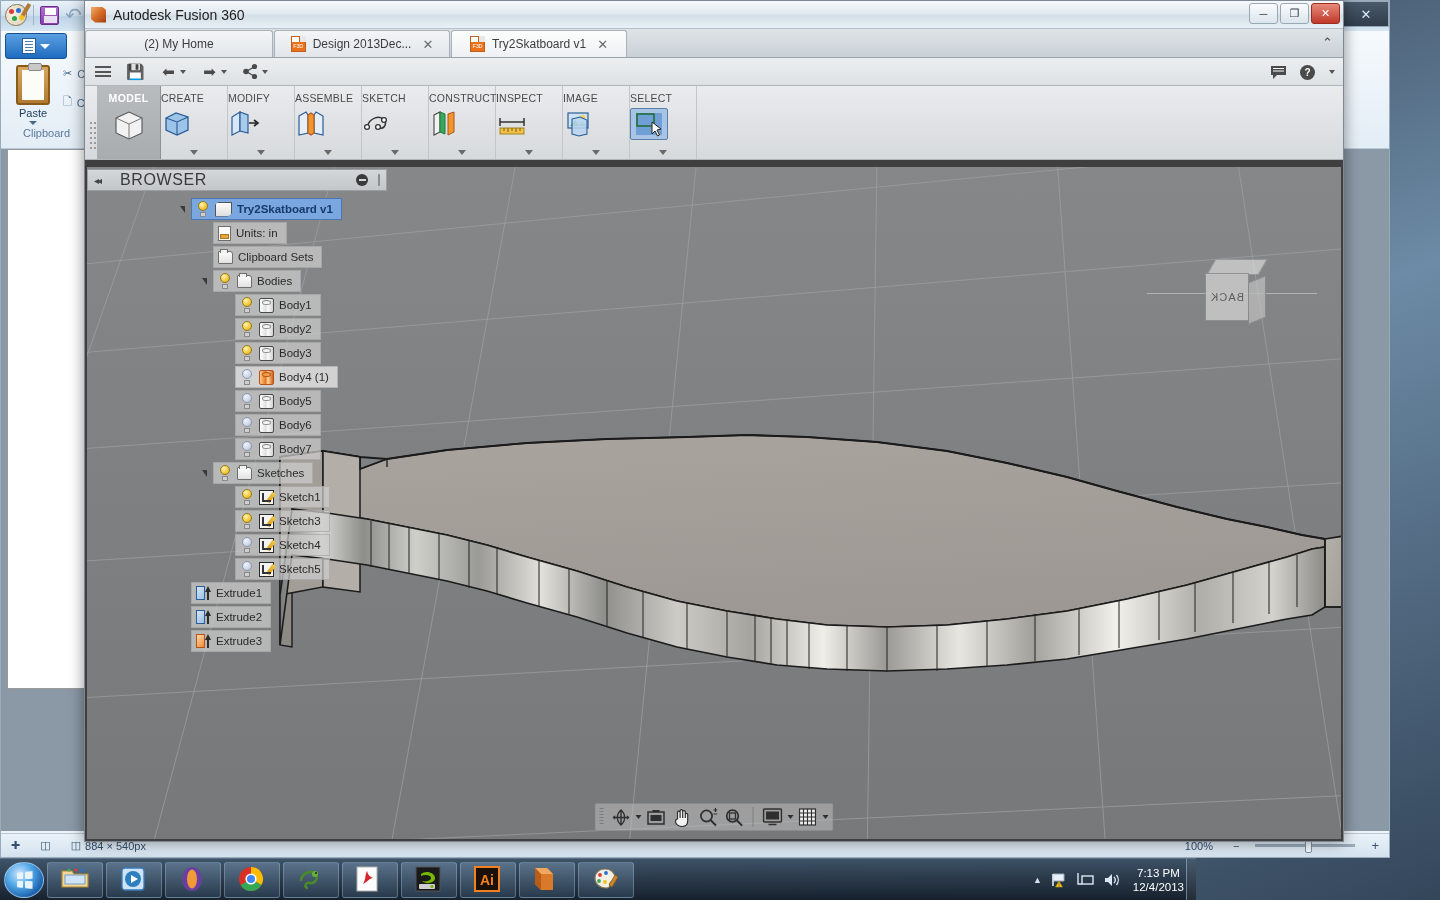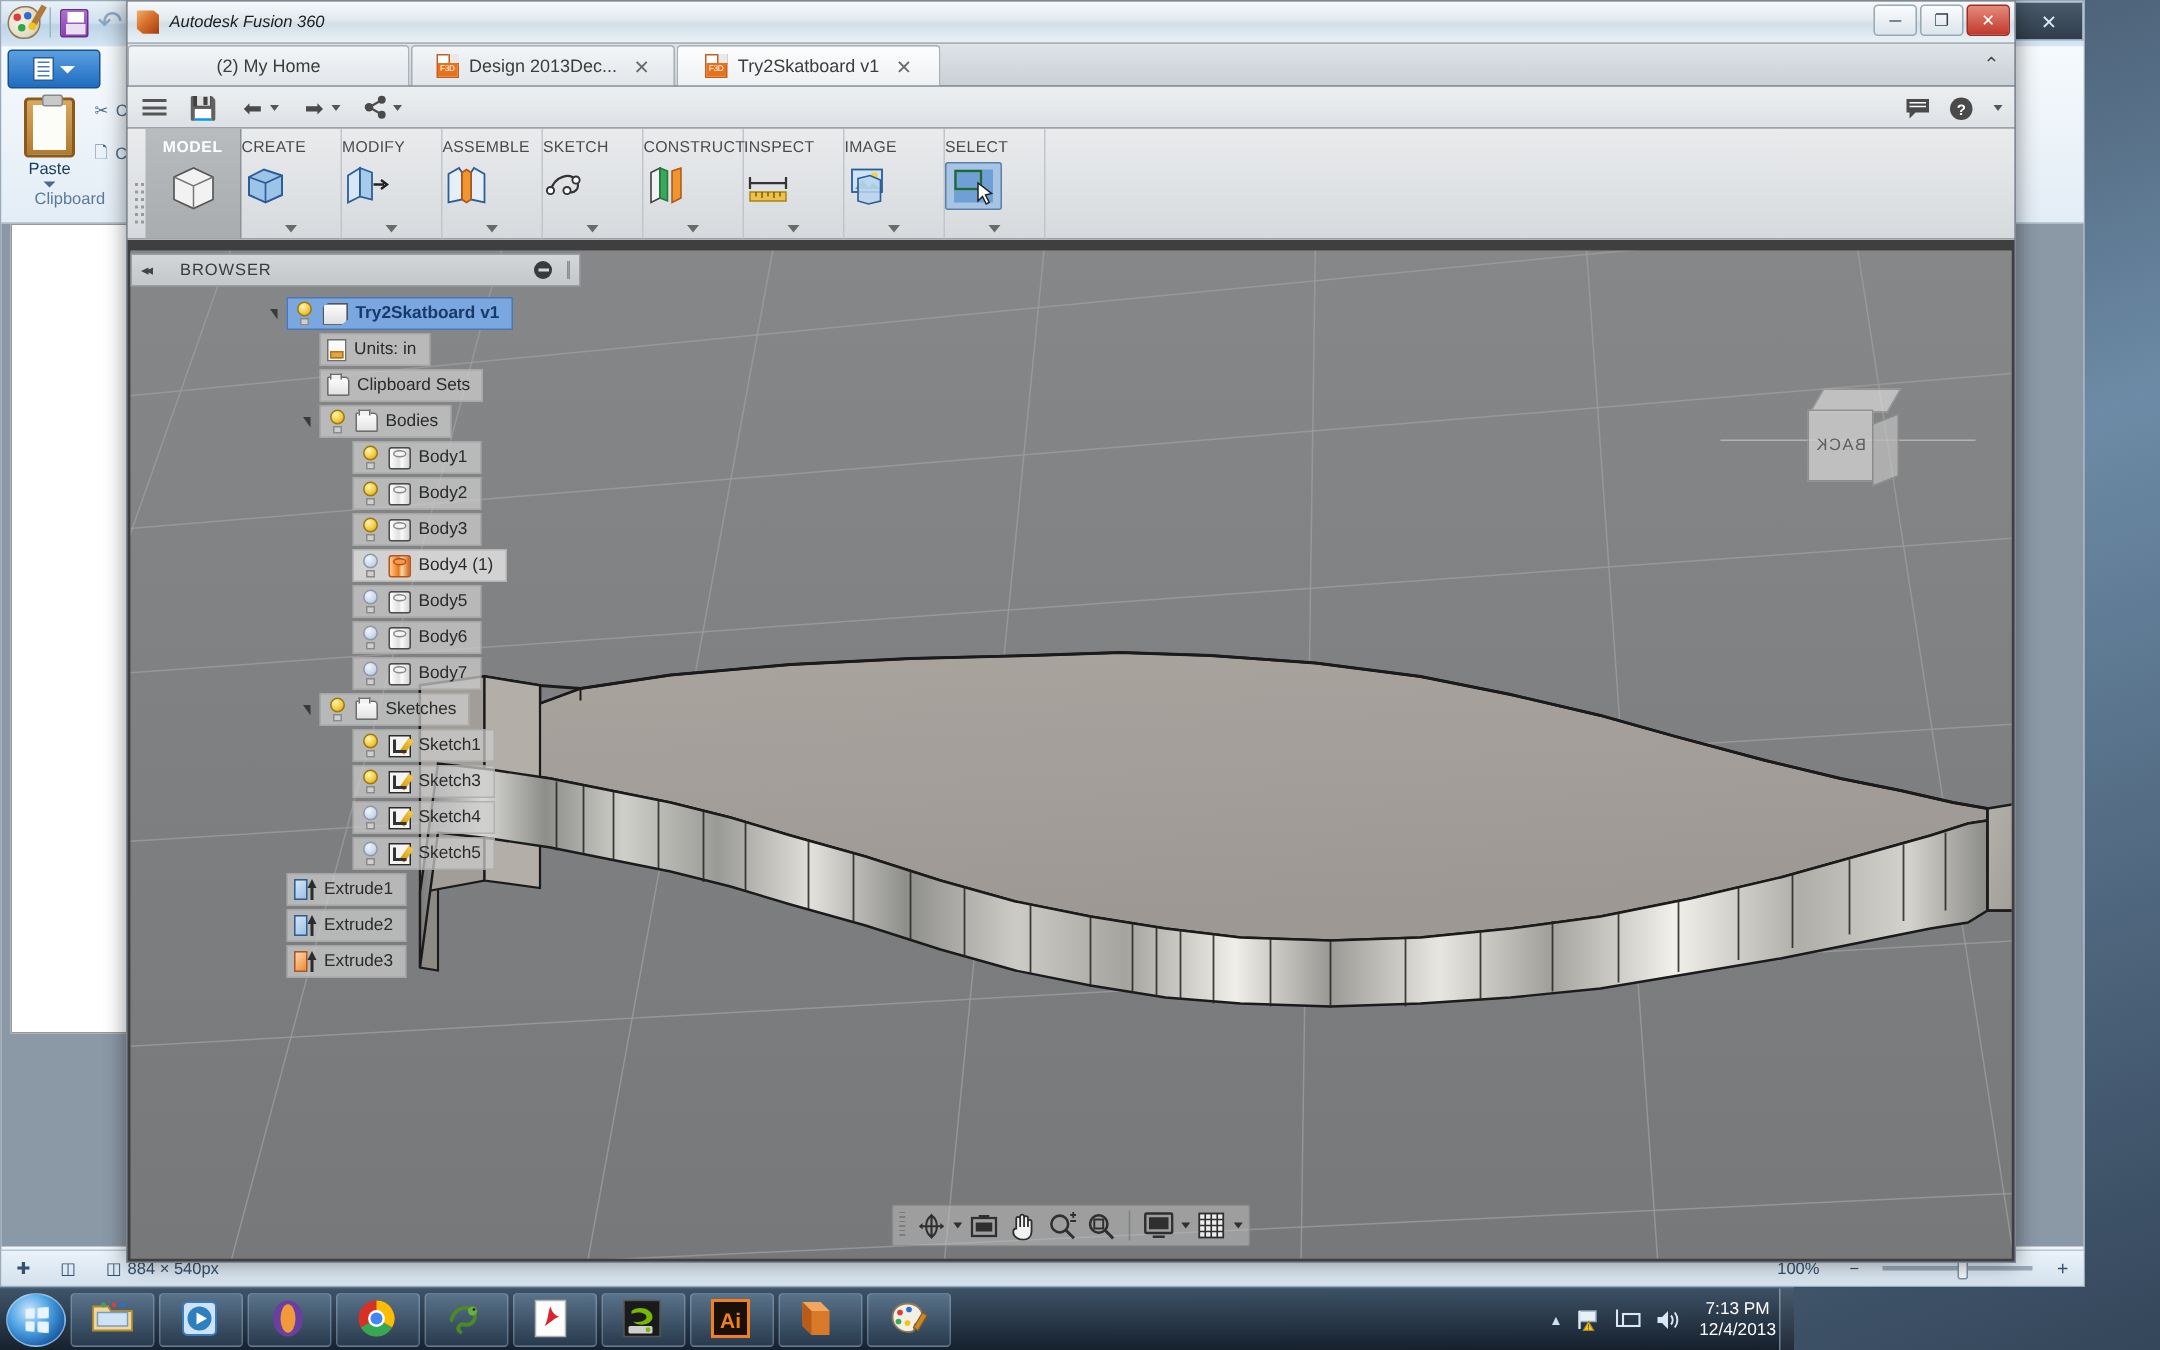--- a/index.html
+++ b/index.html
@@ -93,21 +93,21 @@
   }
   .f-titlebar {
     height:28px;
     background:linear-gradient(180deg,#f6f9fb 0%,#e2eaf0 45%,#d3dee7 55%,#e9f1f6 100%);
     display:flex; align-items:center; padding-left:6px; position:relative;
     border-bottom:1px solid #b4c0cb;
   }
   .f-logo { width:15px;height:16px;margin-right:7px;
     background:linear-gradient(135deg,#f0b070 0%,#d8702a 45%,#a03c10 100%);
     clip-path:polygon(0 0,72% 0,100% 22%,100% 100%,28% 100%,0 78%); }
-  .f-title { font-size:11px; color:#1c1c1c;font-style:italic; }
+  .f-title { font-size:14px; color:#1c1c1c; }
   .f-winbtns { position:absolute; right:3px; top:2px; display:flex; gap:2px; }
   .fwb { width:29px; height:21px; display:flex; align-items:center; justify-content:center;
     border:1px solid #9aa8b4; border-radius:3px; font-size:11px; color:#33404c;
     background:linear-gradient(180deg,#fafcfe,#dbe5ec); }
   .fwb.close { background:linear-gradient(180deg,#e68a7a,#c0392b); color:#fff; border-color:#9c2d20; }
 
   
   .f-tabstrip {
     height:29px; background:linear-gradient(180deg,#dfe4e8,#c9d0d6);
     display:flex; align-items:flex-end; position:relative; border-bottom:1px solid #9aa2aa;
@@ -168,21 +168,21 @@
   .rb-group.selected .rb-ico { background:#a8c4e4; border:1px solid #5a7fa8; border-radius:2px; padding:0 3px;}
 
   
   .f-browser-hdr {
     position:absolute; left:2px; top:168px; width:300px; height:22px;
     background:linear-gradient(180deg,#d4d7da,#c3c7ca);
     display:flex; align-items:center; padding:0 6px; gap:8px;
     border:1px solid #9b9fa3;
   }
   .collapse-arrows { color:#444; font-size:10px; letter-spacing:-2px; }
-  .browser-title { font-size:11px; color:#3a3a3a; letter-spacing:.6px; flex:1;padding-left:12px; }
+  .browser-title { font-size:16px; color:#3a3a3a; letter-spacing:.6px; flex:1;padding-left:12px; }
   .hide-all-ico { width:12px;height:12px;border-radius:50%;background:#3a3a3a;position:relative; }
   .hide-all-ico:after{content:"";position:absolute;left:2.5px;top:5px;width:7px;height:2px;background:#d4d7da;}
   .grip-v { width:2px;height:12px;border-left:1px solid #8a8e92;border-right:1px solid #8a8e92;margin-left:2px;}
 
   .tree { position:absolute; left:88px; top:196px; width:300px; font-size:11.5px; }
   .tree-row { height:24px; display:flex; align-items:center; }
   .tw { width:18px; display:flex; align-items:center; justify-content:center; }
   .tri-open { width:0;height:0;border-left:5px solid transparent;border-top:7px solid #3a3a3a; }
   .tri-closed { width:0;height:0;border-top:5px solid transparent;border-bottom:5px solid transparent;border-left:6px solid #3a3a3a;}
   .chip {

